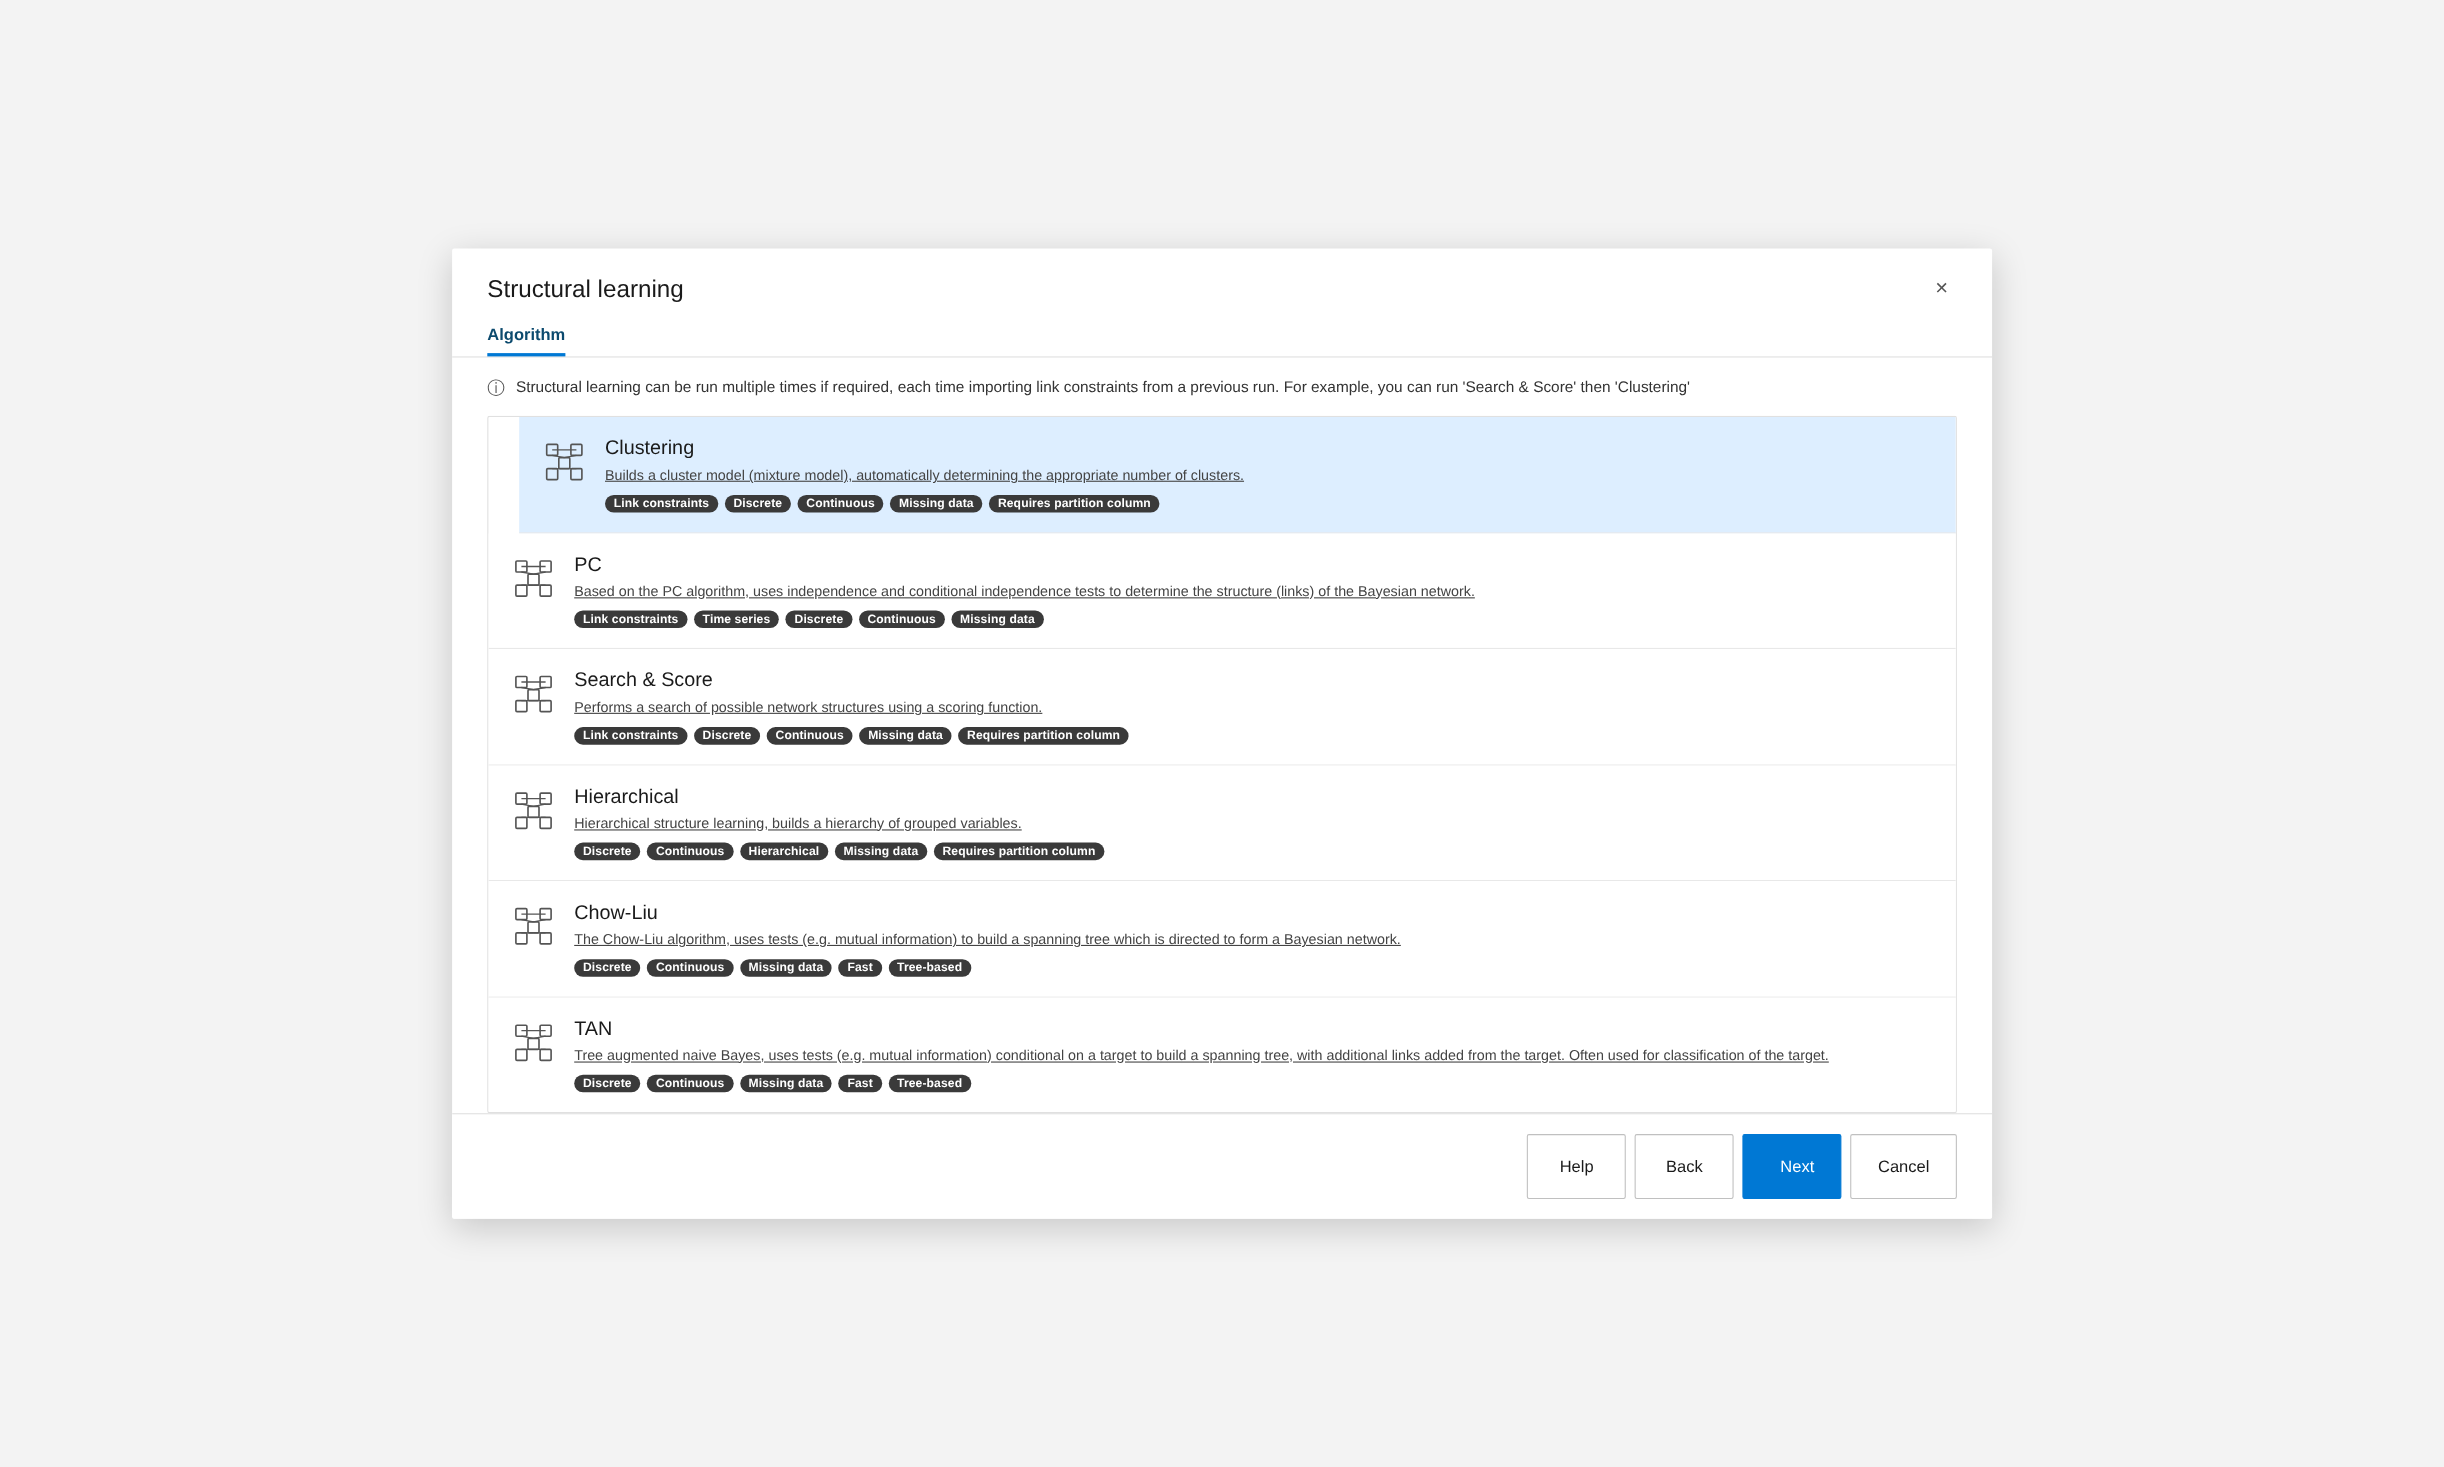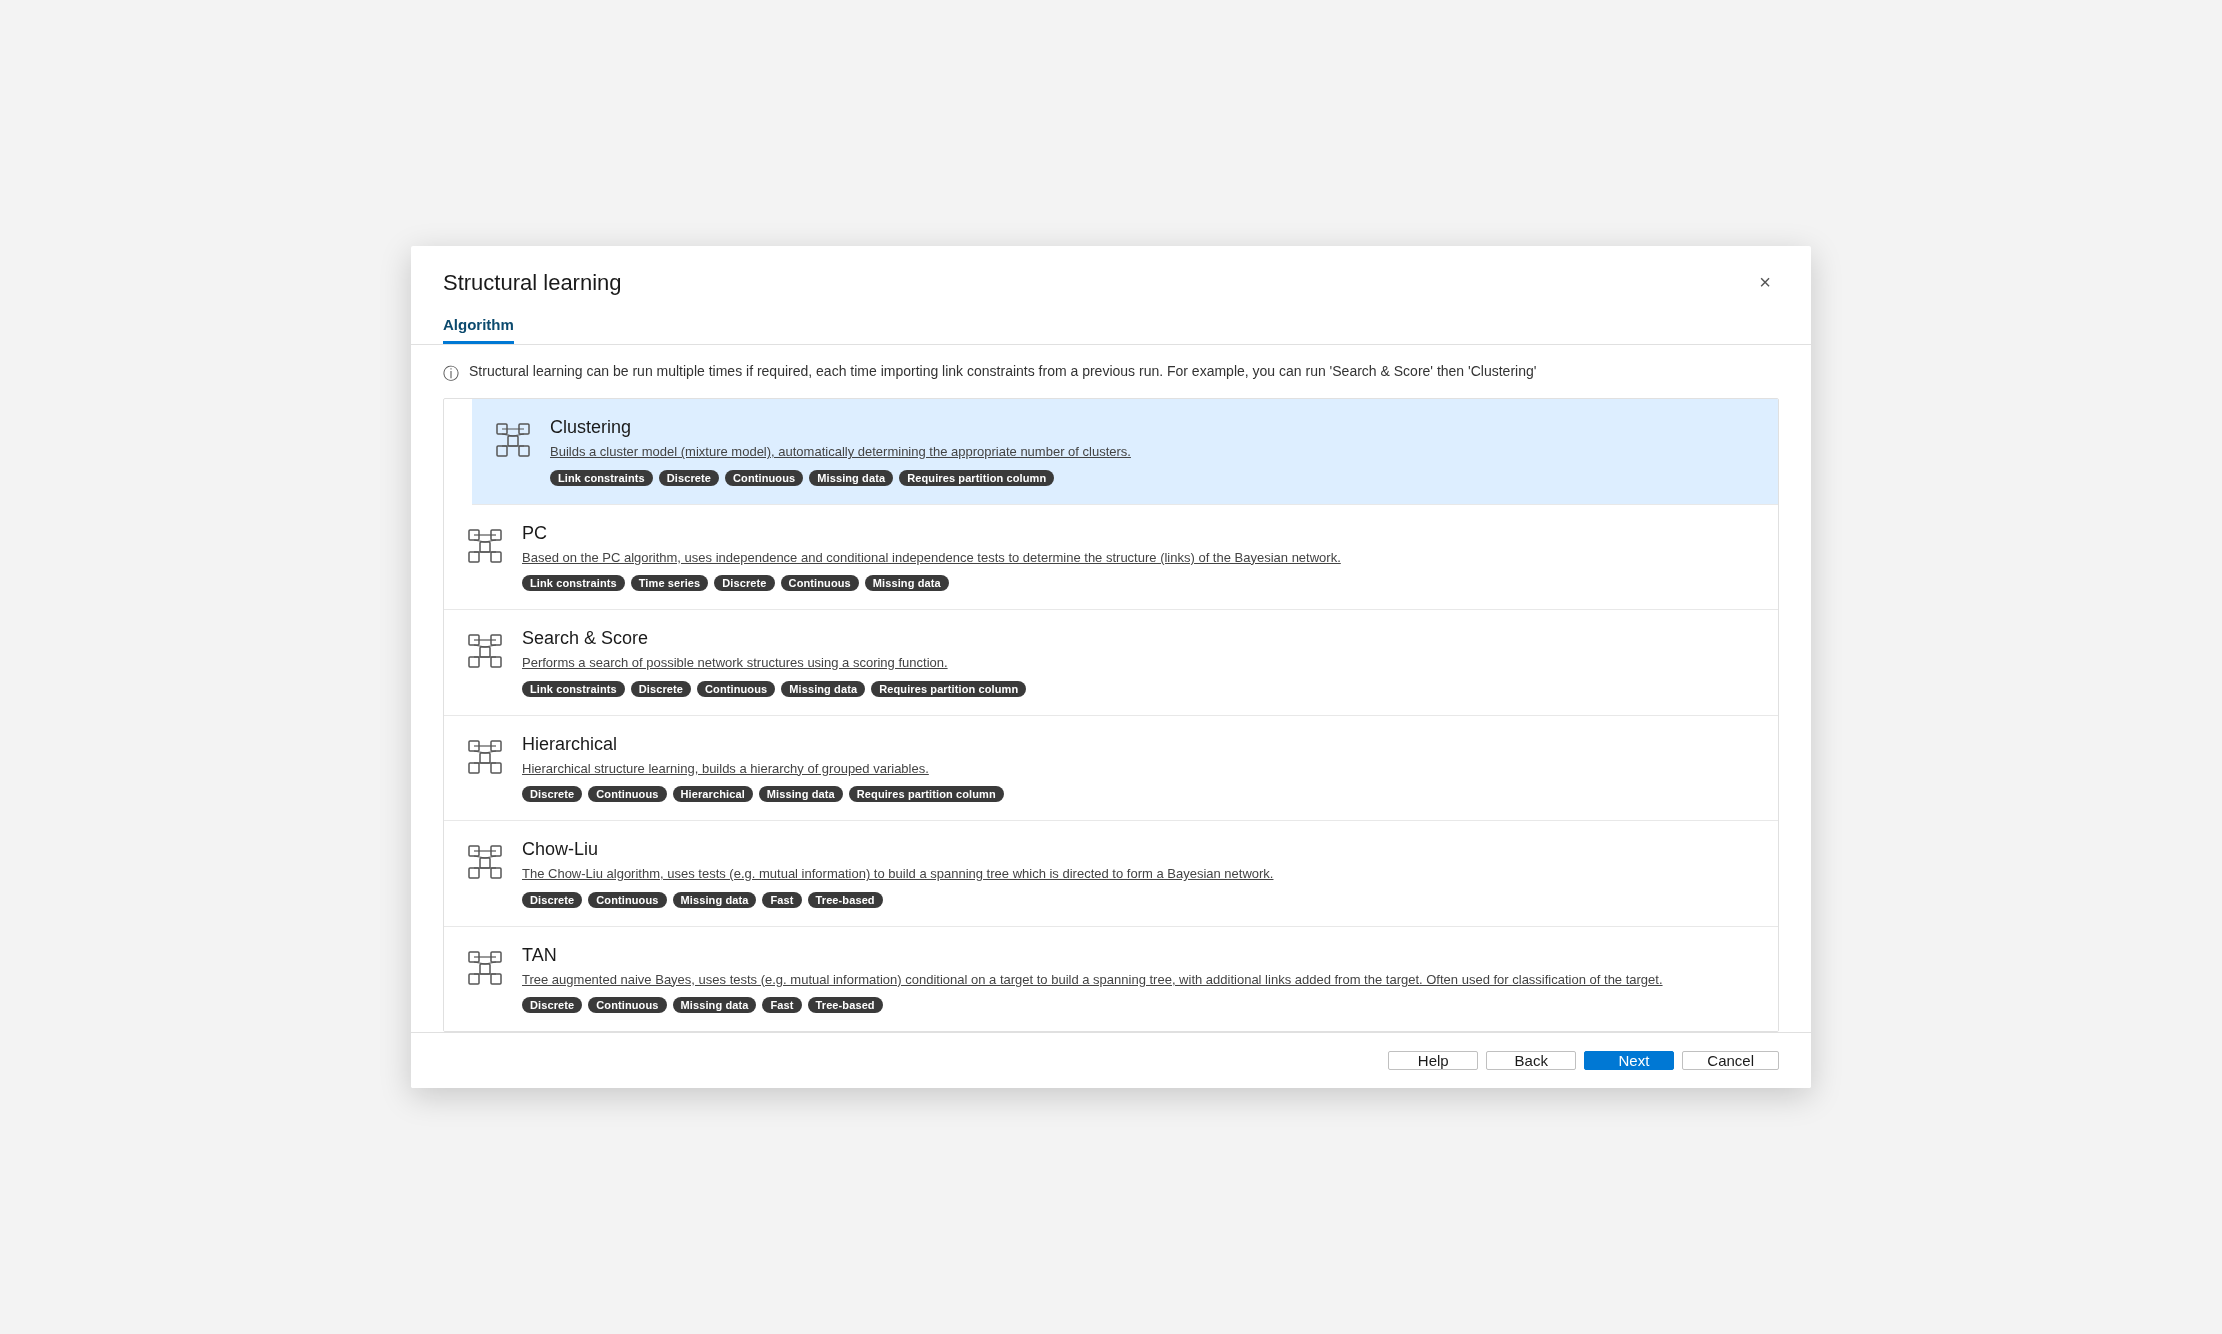--- a/index.html
+++ b/index.html
@@ -153,21 +153,21 @@
     .dialog-footer {
       display: flex;
       justify-content: flex-end;
       align-items: center;
       gap: 8px;
       padding: 18px 32px;
       border-top: 1px solid #e0e0e0;
       background: #fff;
     }
     .footer-btn {
-      padding: 0 24px;
+      padding: 20px 24px;
       font-size: 15px;
       border-radius: 2px;
       border: 1px solid #c0c0c0;
       background: #fff;
       color: #1a1a1a;
       cursor: pointer;
       min-width: 90px;
     }
     .footer-btn.primary {
       background: #0078d4;

